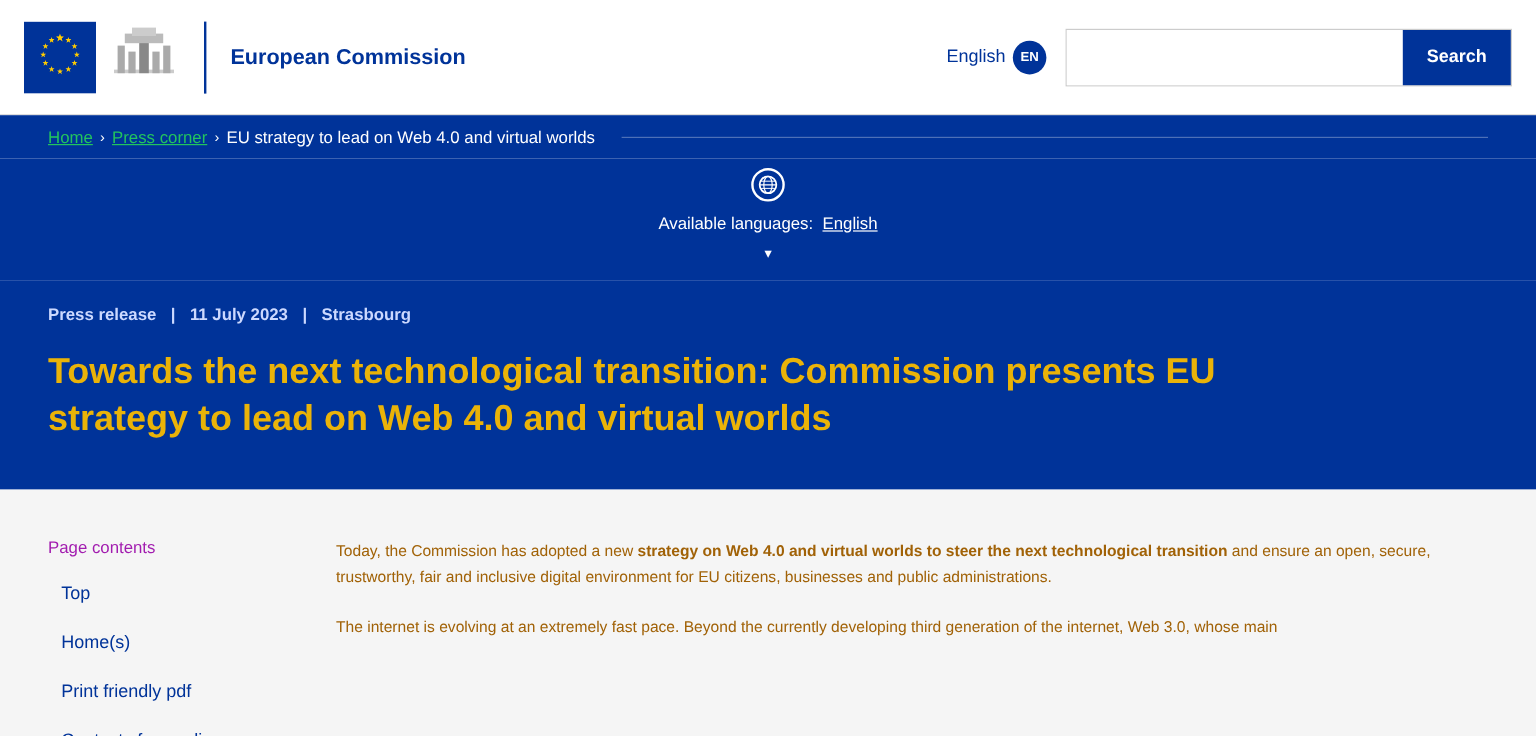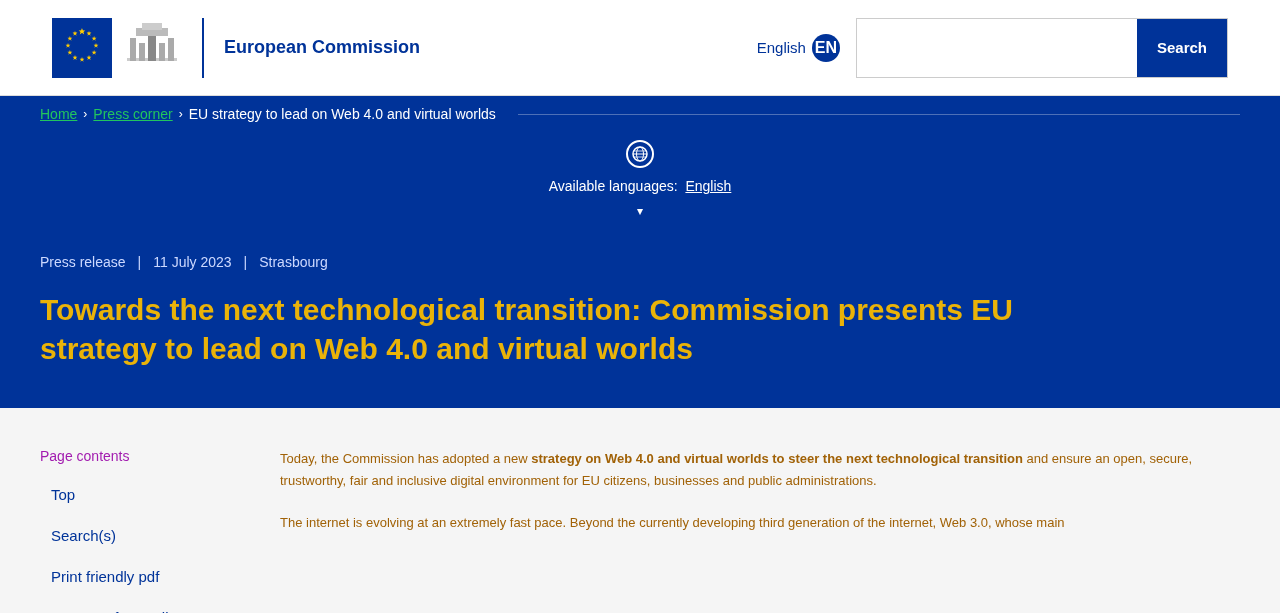--- a/index.html
+++ b/index.html
@@ -3,21 +3,21 @@
   <meta charset="utf-8">
   <style>
     * { margin: 0; padding: 0; box-sizing: border-box; }
     body { font-family: Arial, sans-serif; font-size: 16px; color: #333; background: #fff; }
 
     
     .header {
       display: flex;
       align-items: center;
       justify-content: space-between;
-      padding: 10px 52px;
+      padding: 10px 20px;
       background: #fff;
       border-bottom: 1px solid #ddd;
       height: 96px;
     }
     .header-left {
       display: flex;
       align-items: center;
       gap: 12px;
     }
     .eu-logo {
@@ -60,28 +60,28 @@
     }
     .lang-badge {
       background: #003399;
       color: #fff;
       border-radius: 50%;
       width: 28px;
       height: 28px;
       display: flex;
       align-items: center;
       justify-content: center;
-      font-size: 16px;
+      font-size: 11px;
       font-weight: bold;
     }
     .search-container {
       display: flex;
       align-items: flex-end;
       border: 1px solid #ccc;
-      height: 60px;
+      height: 48px;
     }
     .search-input {
       border: none;
       outline: none;
       padding: 0 12px;
       font-size: 15px;
       width: 280px;
       height: 100%;
     }
     .search-button {
@@ -159,20 +159,21 @@
       background: #003399;
       padding: 20px 40px 40px 40px;
     }
     .press-meta {
       display: flex;
       align-items: center;
       gap: 12px;
       color: #ccd9ff;
       font-size: 14px;
       margin-bottom: 20px;
+      font-weight: bold;
     }
     .press-meta-separator {
       color: #ccd9ff;
     }
     .hero-title {
       color: #eab308;
       font-size: 30px;
       font-weight: bold;
       line-height: 1.3;
       max-width: 980px;
@@ -319,21 +320,21 @@
   </div>
   <h1 class="hero-title">Towards the next technological transition: Commission presents EU strategy to lead on Web 4.0 and virtual worlds</h1>
 </section>
 
 <div class="content-area">
 
   <aside class="sidebar">
     <div class="sidebar-title">Page contents</div>
     <nav class="sidebar-nav">
       <a class="sidebar-nav-item">Top</a>
-      <a class="sidebar-nav-item">Search(s)</a>
+      <a class="sidebar-nav-item">Home(s)</a>
       <a class="sidebar-nav-item">Print friendly pdf</a>
       <a class="sidebar-nav-item">Contacts for media</a>
     </nav>
   </aside>
 
   <main class="main-content">
     <p>
       <span>Today, the Commission has adopted a new </span><strong>strategy on Web 4.0 and virtual worlds to steer the next technological transition</strong><span> and ensure an open, secure, trustworthy, fair and inclusive digital environment for EU citizens, businesses and public administrations.</span>
     </p>
     <p>The internet is evolving at an extremely fast pace.  Beyond the currently developing third generation of the internet, Web 3.0, whose main</p>

